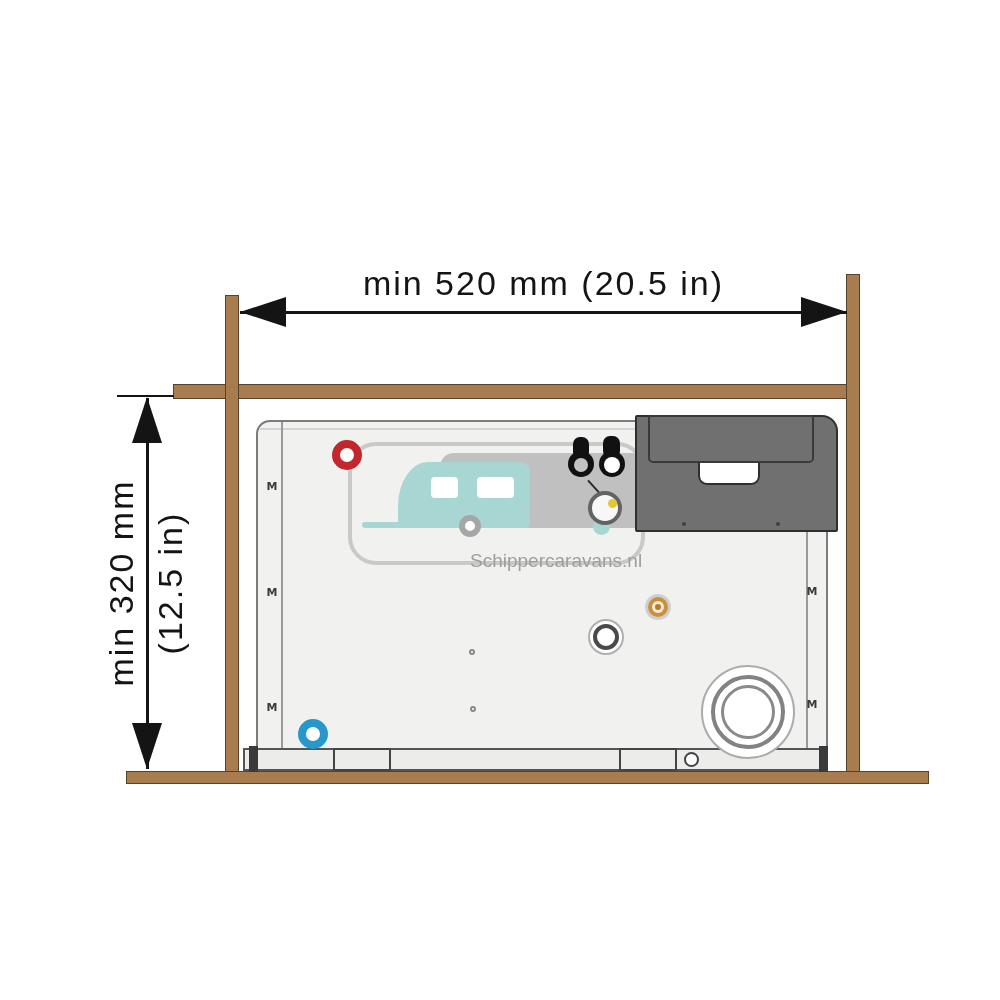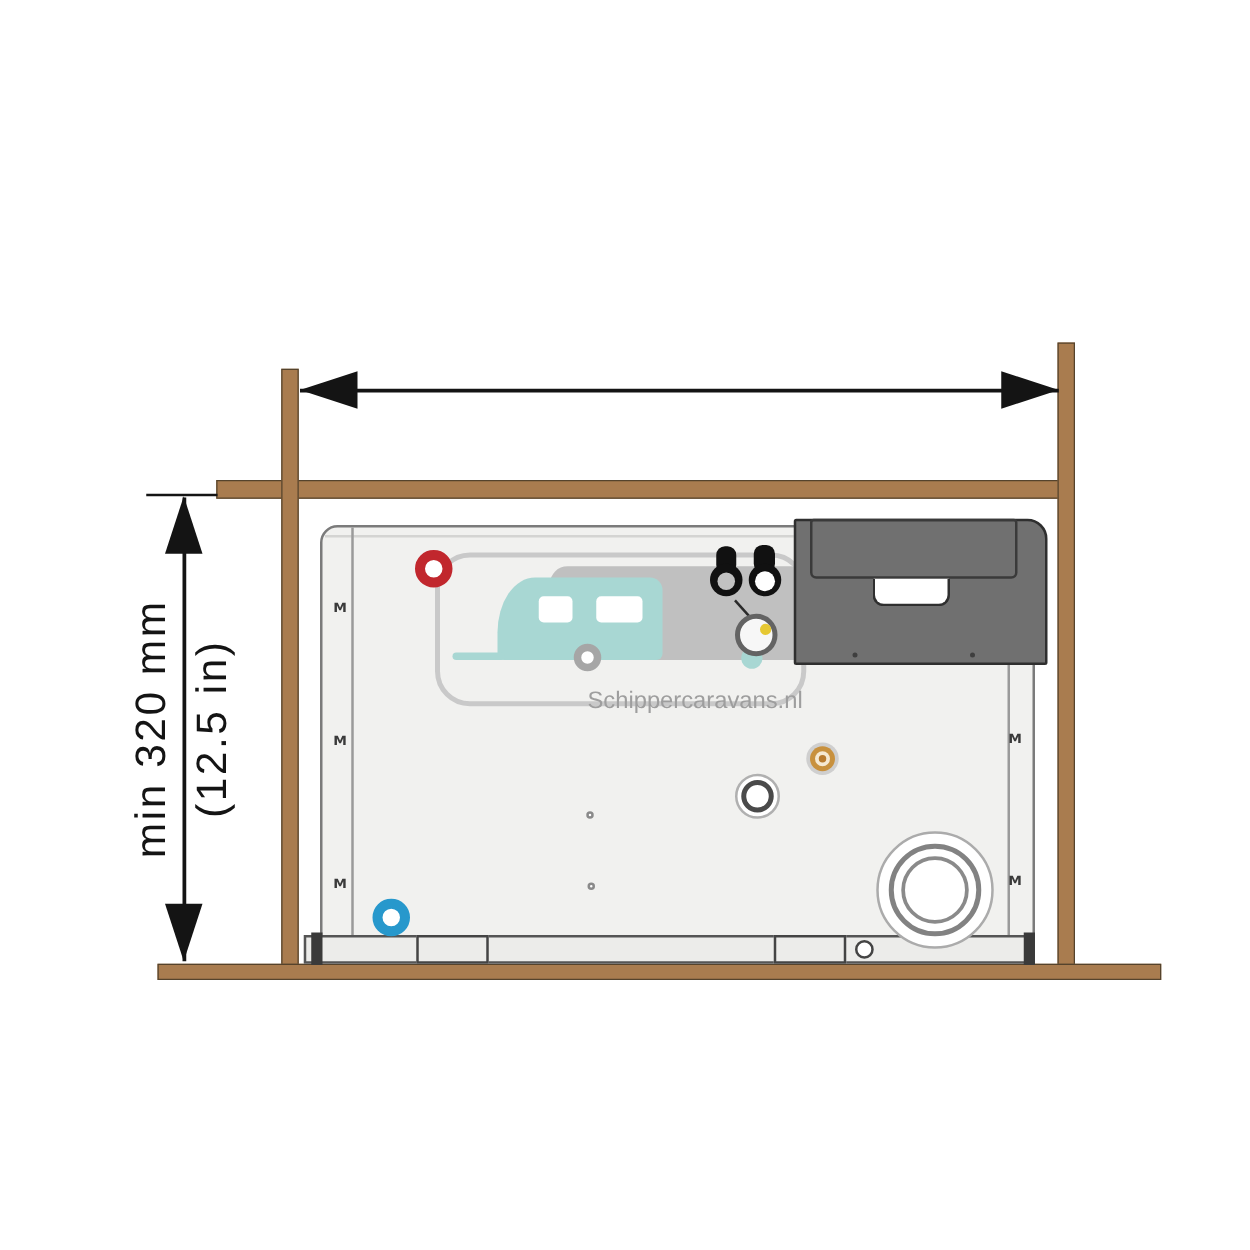--- a/index.html
+++ b/index.html
@@ -63,20 +63,21 @@
 <div id="canvas">
 
   <div class="wood" style="left:173px;top:384px;width:687px;height:15px;"></div>
   <div class="wood" style="left:225px;top:295px;width:14px;height:477px;"></div>
   <div class="wood" style="left:846px;top:274px;width:14px;height:498px;"></div>
   <div class="wood" style="left:126px;top:771px;width:803px;height:13px;"></div>
 
   <div class="dim-line" style="left:240px;top:311px;width:607px;height:3px;"></div>
   <div class="arrow left" style="left:240px;top:297px;"></div>
   <div class="arrow right" style="left:801px;top:297px;"></div>
+  <div class="dim-label" style="left:240px;top:263px;width:607px;">min 520 mm (20.5 in)</div>
 
   <div class="dim-line" style="left:117px;top:395px;width:57px;height:2px;"></div>
   <div class="dim-line" style="left:146px;top:398px;width:3px;height:371px;"></div>
   <div class="arrow up" style="left:132px;top:397px;"></div>
   <div class="arrow down" style="left:132px;top:723px;"></div>
   <div class="dim-label" id="height-label" style="left:-84px;top:534px;">
     <div>min 320 mm</div>
     <div>(12.5 in)</div>
   </div>
 

